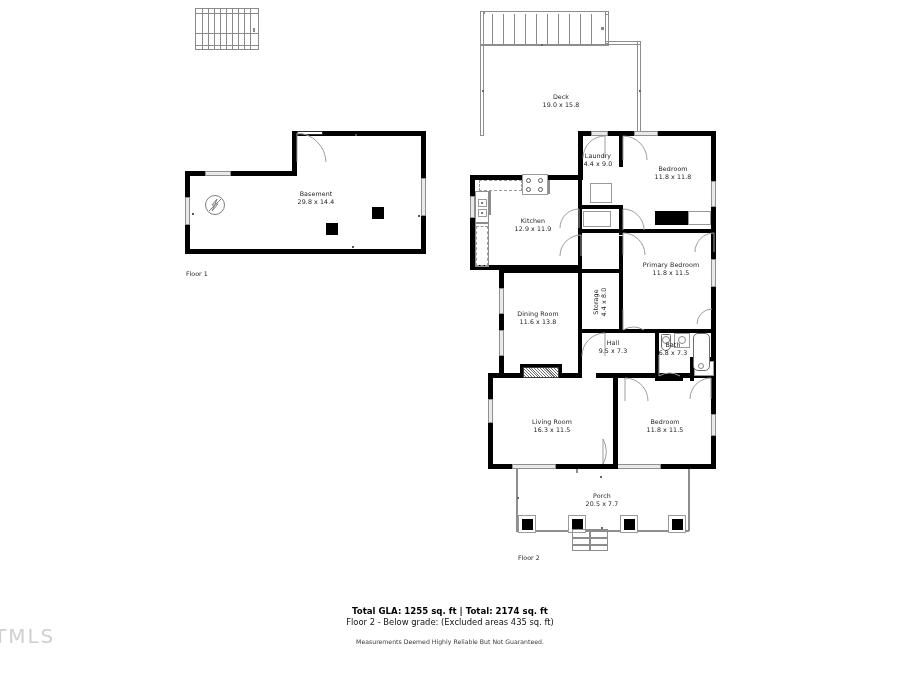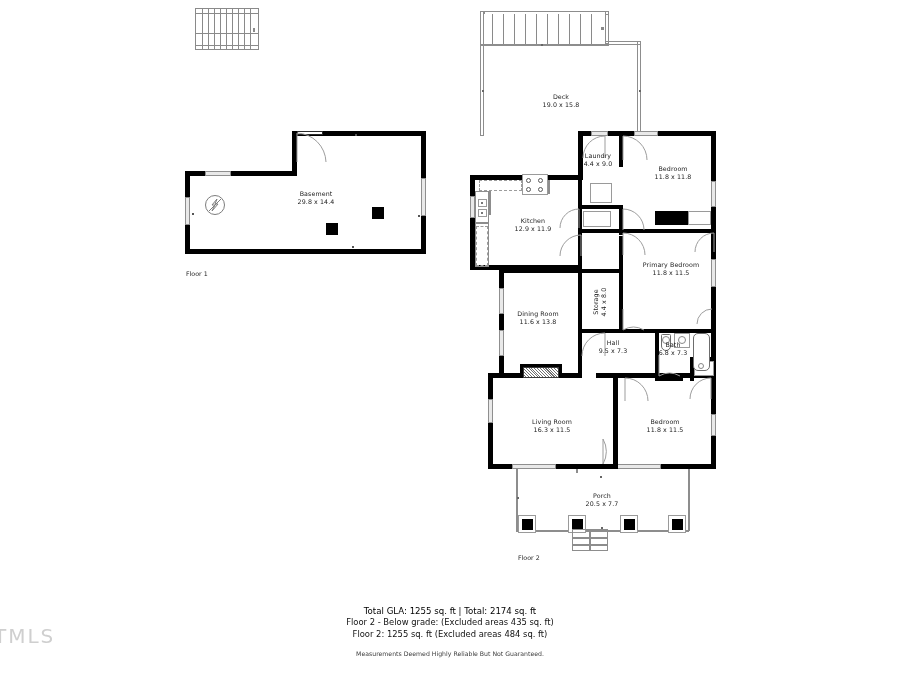--- a/index.html
+++ b/index.html
@@ -23,21 +23,21 @@
   .rlabel{position:absolute;text-align:center;line-height:1.28;
           font-size:6.3px;color:#1b1b1b;white-space:nowrap;letter-spacing:.1px;}
   .rlabel .nm{display:block;}
   .rlabel .dm{display:block;}
   .rlabel.vert{transform:rotate(-90deg);transform-origin:center center;}
 
   .floorlabel{position:absolute;font-size:6.3px;color:#1b1b1b;white-space:nowrap;}
 
   
   #footer{position:absolute;left:0;right:0;top:605px;text-align:center;}
-  #footer .ftotal{font-size:8.6px;font-weight:normal;color:#000;line-height:1.42;}
+  #footer .ftotal{font-size:8.6px;font-weight:bold;color:#000;line-height:1.42;}
   #footer .fline{font-size:8.4px;color:#111;line-height:1.42;}
   #footer .fnote{font-size:6.2px;color:#3d3d3d;margin-top:9px;}
 
   #watermark{position:absolute;left:-6px;top:624px;font-size:20px;
              color:#cfcfcf;letter-spacing:2px;font-family:"DejaVu Sans","Liberation Sans",sans-serif;}
 
   
   .hatch{position:absolute;box-sizing:border-box;border:1px solid #3a3a3a;
     background:repeating-linear-gradient(45deg,#ffffff 0 1.2px,#6f6f6f 1.2px 2px);}
 
@@ -409,19 +409,18 @@
       <span class="nm">Bedroom</span>
       <span class="dm">11.8 x 11.5</span>
     </div>
 
     <div class="floorlabel" style="left:518px;top:554px;">Floor 2</div>
   </div>
 
   <div id="footer">
     <div class="ftotal">Total GLA: 1255 sq. ft | Total: 2174 sq. ft</div>
     <div class="fline">Floor 2 - Below grade: (Excluded areas 435 sq. ft)</div>
-    <div class="fline">Floor 2: 1255 sq. ft (Excluded areas 484 sq. ft)</div>
     <div class="fnote">Measurements Deemed Highly Reliable But Not Guaranteed.</div>
   </div>
 
   <div id="watermark">TMLS</div>
 
 </div>
 
 </body></html>

